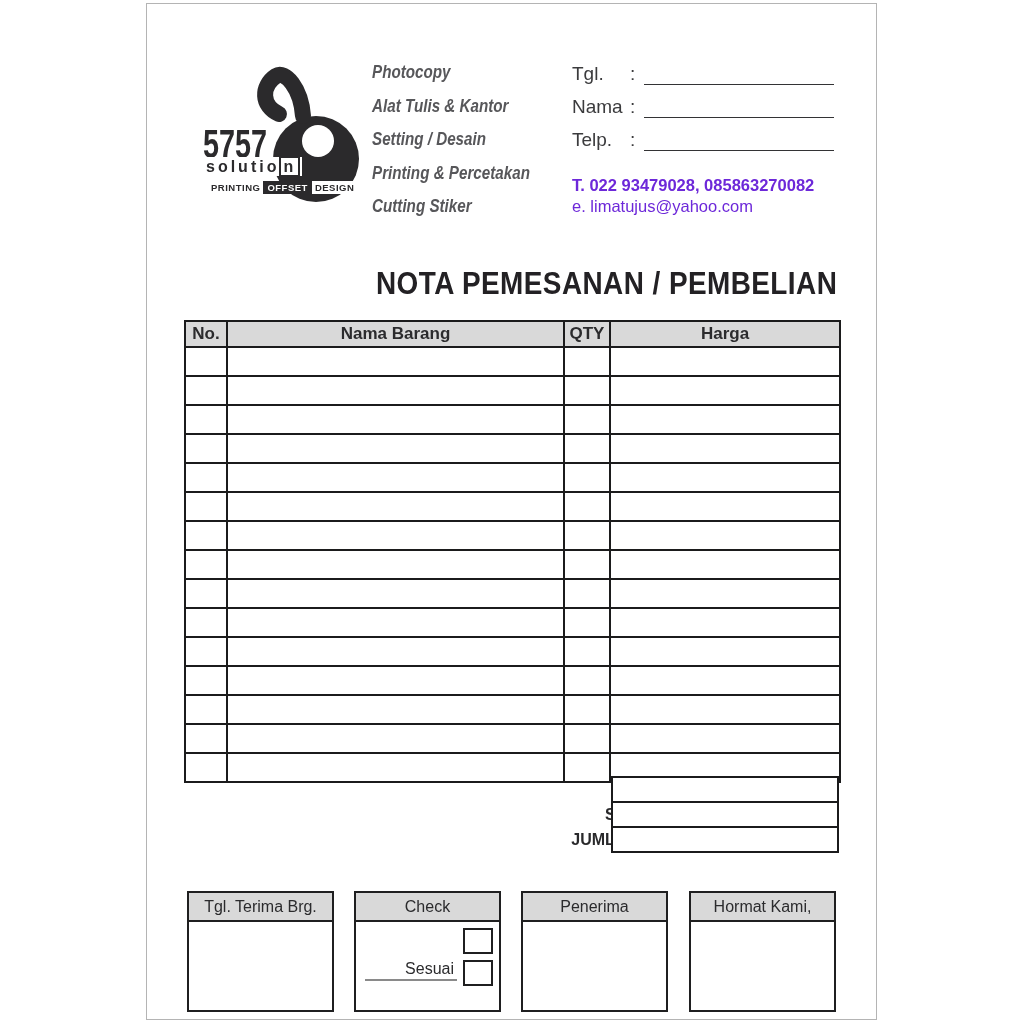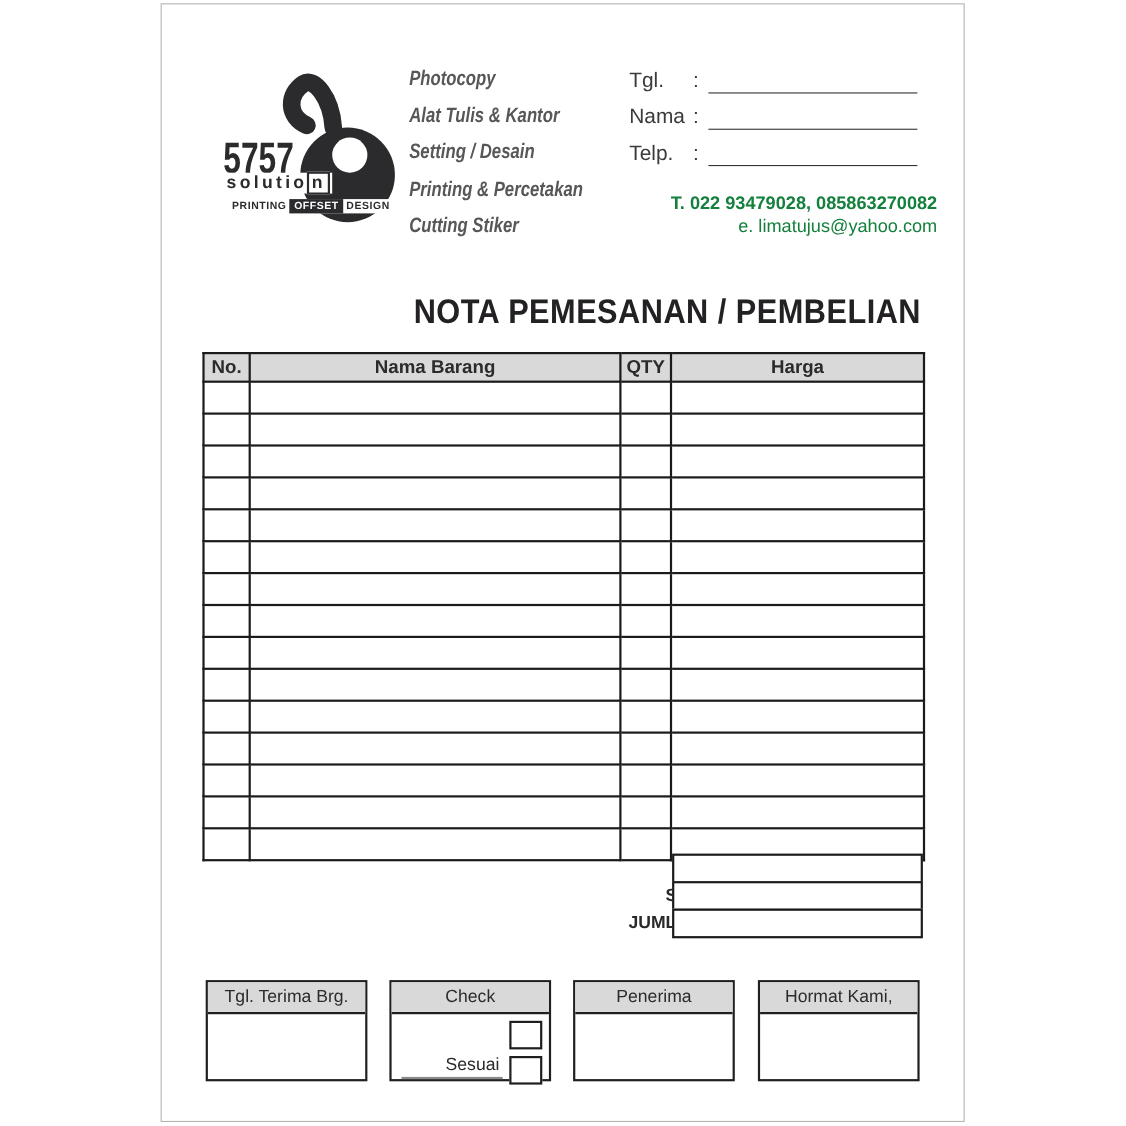--- a/index.html
+++ b/index.html
@@ -26,21 +26,21 @@
                 transform:scaleX(0.8);transform-origin:center;white-space:nowrap;}
 
   
   .fields{position:absolute;left:425px;top:56px;width:262px;}
   .field-row{position:relative;height:26px;margin-bottom:7px;font-size:19px;color:#3b3b3d;}
   .field-label{position:absolute;left:0;bottom:0;line-height:24px;}
   .field-colon{position:absolute;left:58px;bottom:0;line-height:24px;}
   .field-line{position:absolute;left:72px;right:0;bottom:1px;height:20px;
               border-bottom:1.5px solid #333335;}
 
-  .contact{position:absolute;left:425px;top:171px;width:280px;color:#15803d;text-align:right;}
+  .contact{position:absolute;left:425px;top:171px;width:280px;color:#6d28d9;}
   .contact-phone{font-size:16.5px;font-weight:bold;line-height:21px;white-space:nowrap;}
   .contact-email{font-size:16.5px;font-weight:normal;line-height:21px;white-space:nowrap;}
 
   
   .title-wrap{position:absolute;left:37px;top:262px;width:655px;text-align:right;padding-left:0;}
   .title-inner{display:inline-block;font-size:31px;font-weight:bold;color:#232124;
                transform:scaleX(0.9) translateX(26px);transform-origin:center;white-space:nowrap;
                letter-spacing:0.5px;}
 
   
@@ -51,21 +51,21 @@
   .order-table td{border:2px solid #1b1b1c;height:27px;padding:0;background:#ffffff;}
 
   
   .summary-row{position:absolute;left:37px;width:655px;height:27px;}
   .summary-label{position:absolute;right:201px;top:0;line-height:27px;font-size:16px;
                  font-weight:bold;color:#29292b;}
   .summary-box{position:absolute;left:427px;top:0;width:228px;height:27px;
                border:2px solid #1b1b1c;box-sizing:border-box;background:#ffffff;}
 
   
-  .fbox{position:absolute;top:887px;width:147px;height:92px;border:2px solid #1f1f20;
+  .fbox{position:absolute;top:887px;width:147px;height:121px;border:2px solid #1f1f20;
         box-sizing:border-box;background:#ffffff;}
   .fbox-header{height:27px;background:#d9d9d9;border-bottom:2px solid #1f1f20;
                text-align:center;line-height:27px;font-size:16px;color:#2b2b2d;}
   .fbox-body{position:relative;height:68px;}
   .check-option{position:absolute;right:45px;top:10px;font-size:16px;color:#2b2b2d;margin-top:28px;}
   .checkbox{position:absolute;right:6px;width:30px;height:26px;border:2px solid #1f1f20;
             box-sizing:border-box;background:#ffffff;}
   .checkbox.first{top:6px;}
   .checkbox.second{top:38px;}
   .check-line{position:absolute;left:9px;top:57px;width:92px;border-bottom:2px solid #8a8a8a;}

